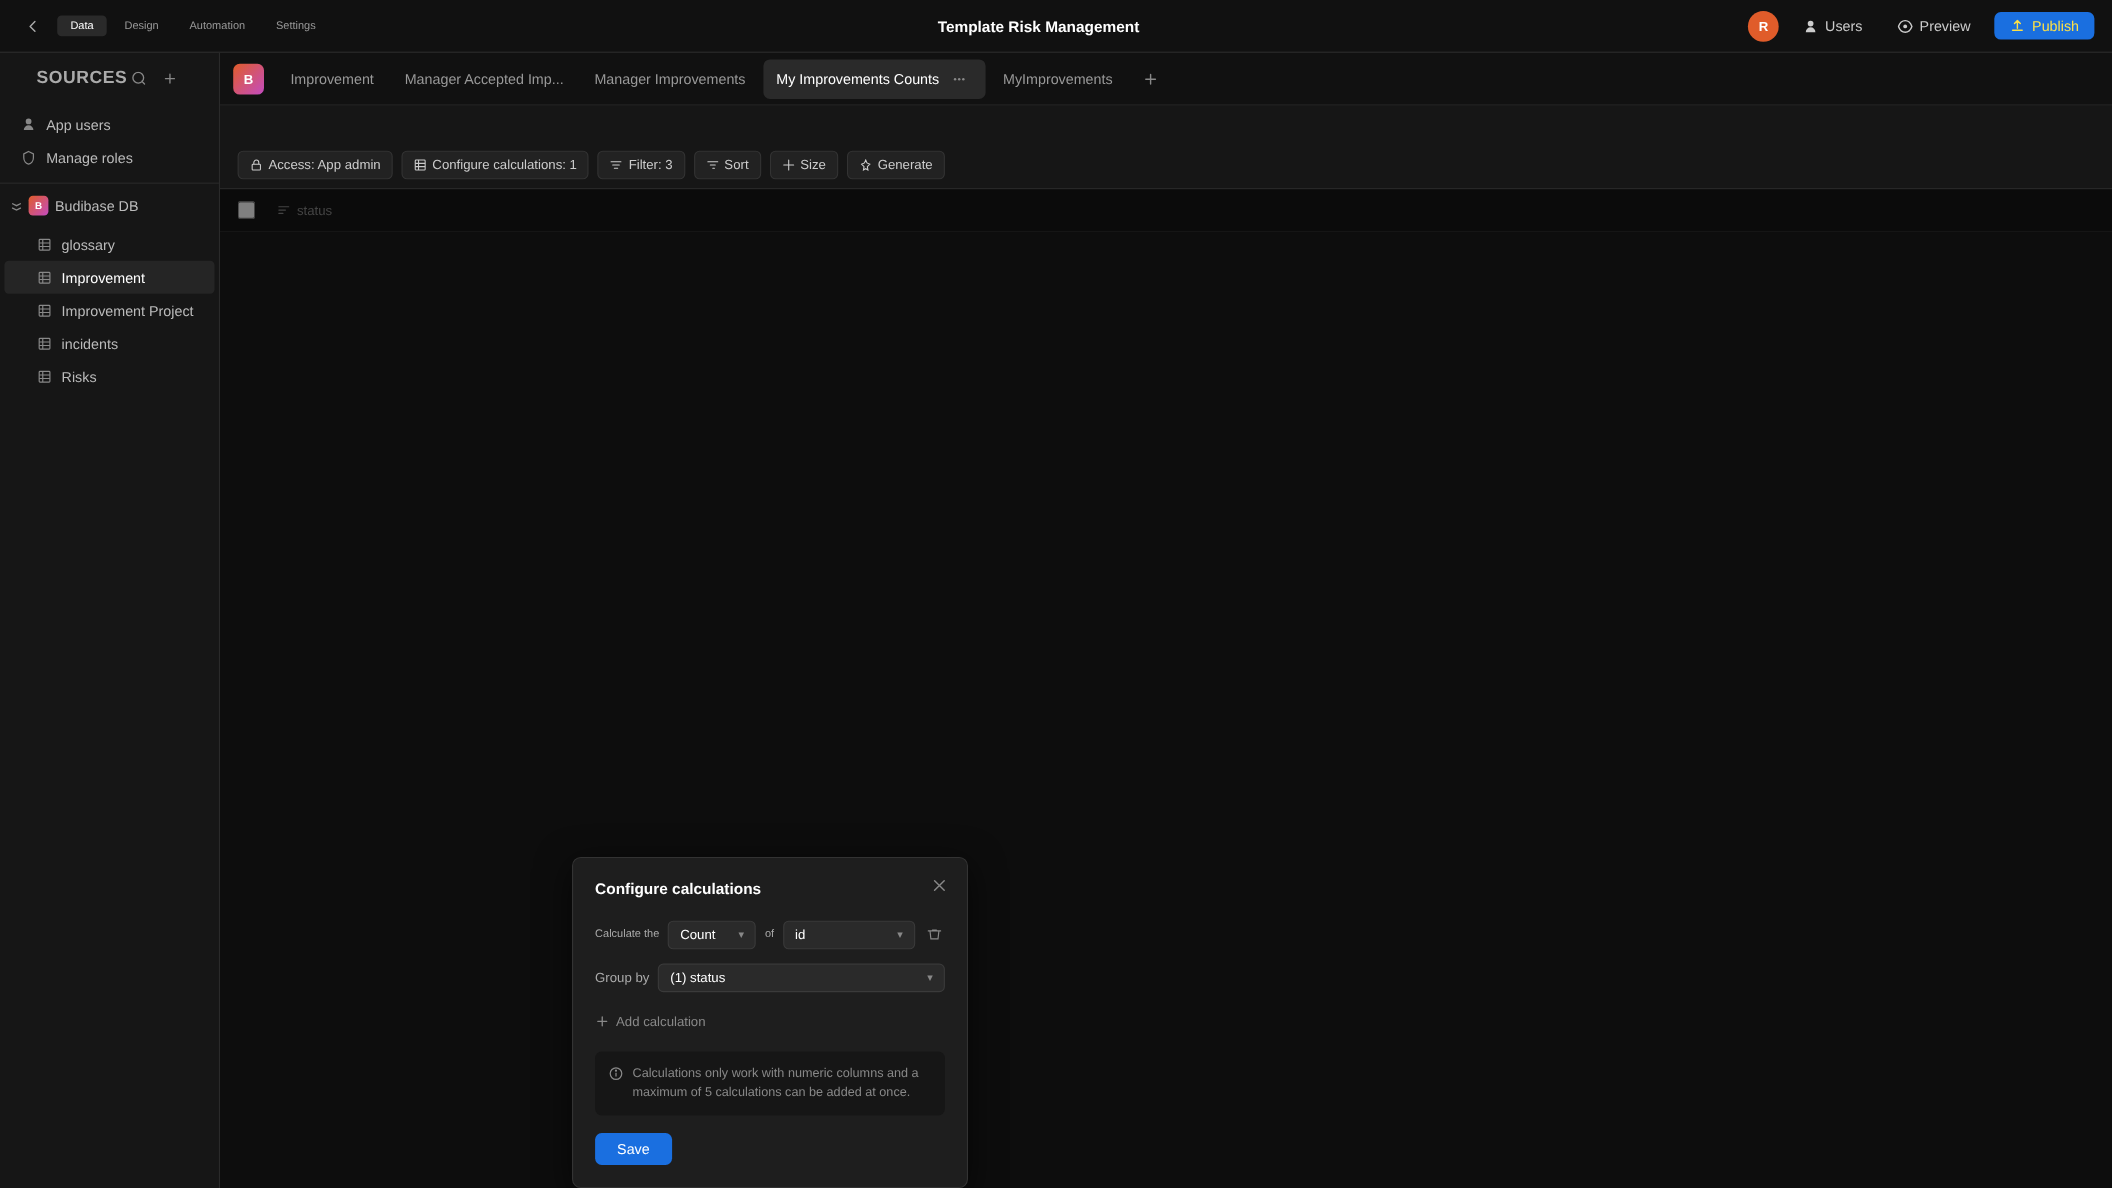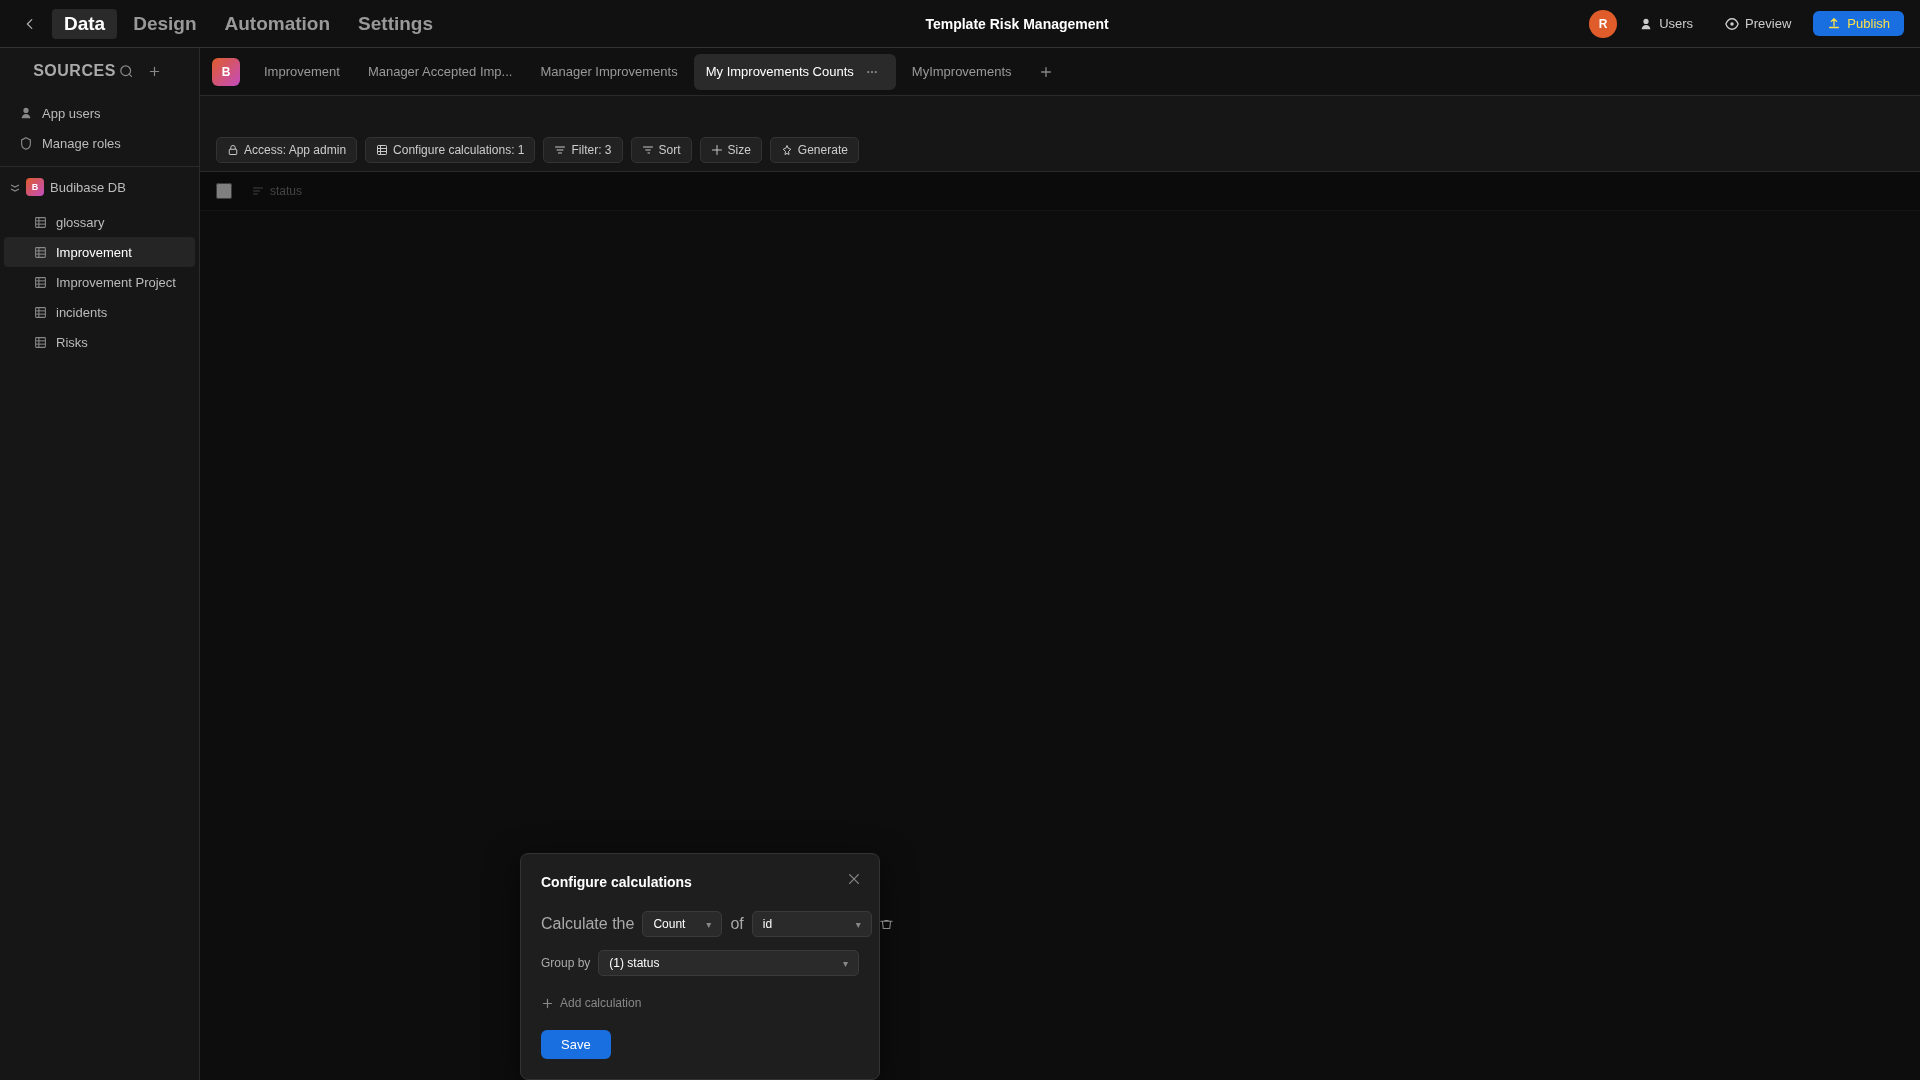--- a/index.html
+++ b/index.html
@@ -11,22 +11,21 @@
       background: #111; border-bottom: 1px solid #333;
       padding: 0 16px; gap: 8px;
     }
     .top-nav .back-btn {
       width: 28px; height: 28px; display: flex; align-items: center; justify-content: center;
       cursor: pointer; color: #aaa; border-radius: 4px;
     }
     .nav-tabs { display: flex; gap: 4px; }
     .nav-tab {
       padding: 4px 12px; cursor: pointer; color: #999; border-radius: 4px;
-      font-size: 19px;
-      font-weight: bold;
+      font-size: 10px;
     }
     .nav-tab.active { color: #fff; background: #2a2a2a; }
     .page-title {
       flex: 1; text-align: center; font-weight: 600; font-size: 14px; color: #fff;
     }
     .top-right { display: flex; align-items: center; gap: 12px; }
     .avatar {
       width: 28px; height: 28px; border-radius: 50%; background: #e05c2a;
       display: flex; align-items: center; justify-content: center;
       font-weight: bold; font-size: 12px; color: #fff;
@@ -133,21 +132,21 @@
       font-size: 14px; font-weight: 600; color: #fff; margin-bottom: 20px;
     }
     .modal-close {
       position: absolute; top: 14px; right: 14px;
       width: 22px; height: 22px; display: flex; align-items: center; justify-content: center;
       border-radius: 4px; cursor: pointer; color: #888;
     }
     .calc-row {
       display: flex; align-items: center; gap: 8px; margin-bottom: 12px;
     }
-    .calc-label { color: #aaa; font-size: 16px; white-space: nowrap; }
+    .calc-label { color: #aaa; font-size: 10px; white-space: nowrap; }
     .calc-select {
       background: #2a2a2a; border: 1px solid #3a3a3a; border-radius: 5px;
       color: #fff; padding: 5px 10px; font-size: 12px;
       display: flex; align-items: center; justify-content: space-between;
       cursor: pointer; min-width: 80px;
     }
     .calc-select-wide { min-width: 120px; }
     .calc-select .chevron { color: #888; font-size: 10px; margin-left: 6px; }
     .delete-btn {
       width: 28px; height: 28px; display: flex; align-items: center; justify-content: center;
@@ -453,20 +452,28 @@
 
           
           <div class="add-calc-row">
             <svg width="13" height="13" viewBox="0 0 16 16" fill="currentColor">
                 <path d="M8 3v10M3 8h10" stroke="currentColor" stroke-width="1.5" stroke-linecap="round" fill="none"></path>
               </svg>
             <span>Add calculation</span>
           </div>
 
           
+          <div class="info-row">
+            <svg class="info-icon" width="14" height="14" viewBox="0 0 16 16" fill="none" stroke="#888" stroke-width="1.3">
+                <circle cx="8" cy="8" r="6"></circle>
+                <line x1="8" y1="7" x2="8" y2="11"></line>
+                <circle cx="8" cy="5" r="0.5" fill="#888"></circle>
+              </svg>
+            <span class="info-text">Calculations only work with numeric columns and a maximum of 5 calculations can be added at once.</span>
+          </div>
 
           
           <div class="save-btn">
             <span>Save</span>
           </div>
         </div>
       </div>
     </div>
 
   </div>

